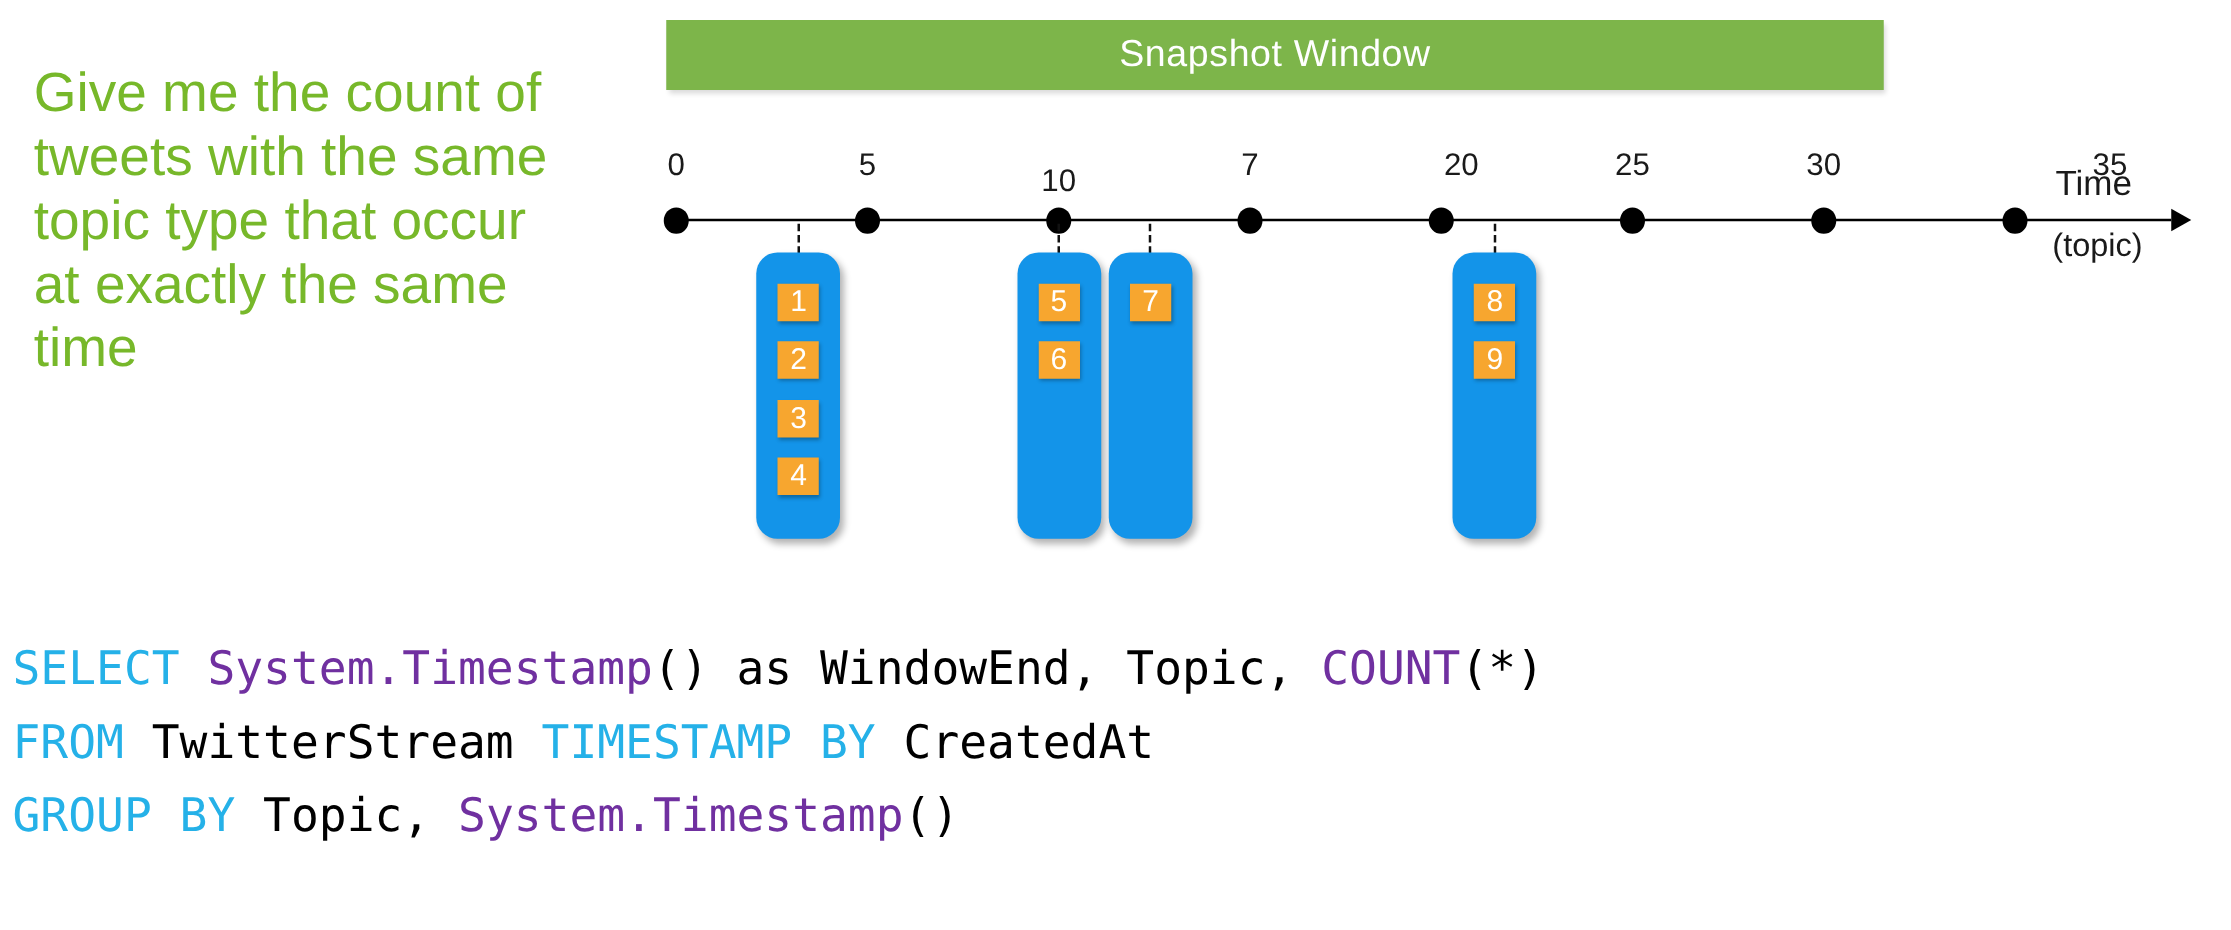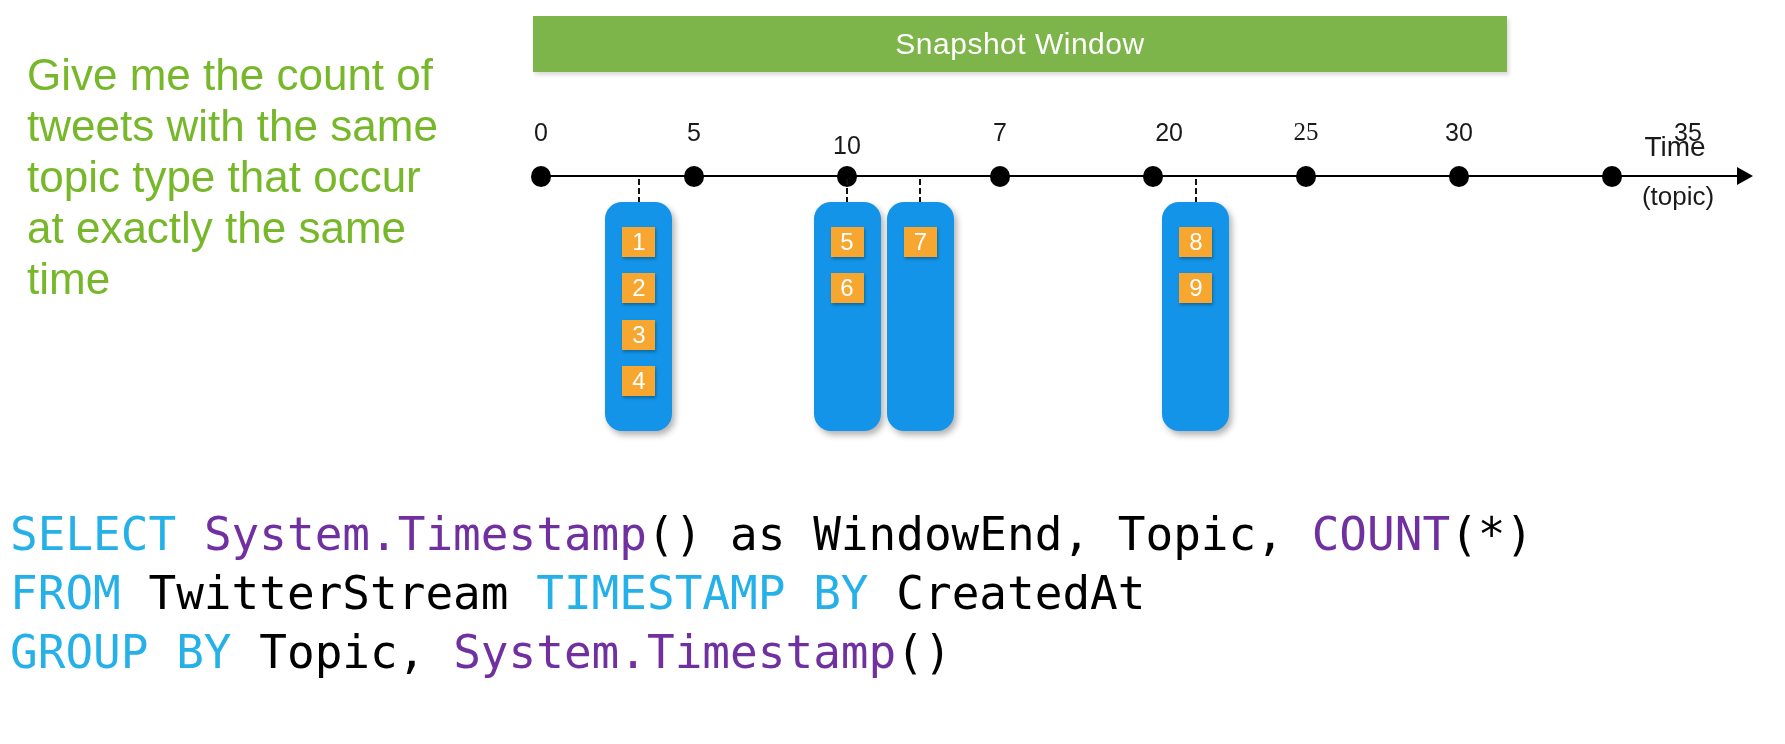--- a/index.html
+++ b/index.html
@@ -40,21 +40,21 @@
   .event-box{
     position:absolute;left:17px;width:33px;height:30px;background:var(--event-orange);
     box-shadow:1px 2px 3px rgba(0,0,0,0.30);
     display:flex;align-items:center;justify-content:center;
     color:#fff;font-size:24px;
   }
   
   #code-block{
     position:absolute;left:10px;top:505px;
     font-family:"DejaVu Sans Mono","Liberation Mono",monospace;
-    font-size:46px;line-height:59px;white-space:pre;color:var(--code-plain);
+    font-size:37px;line-height:59px;white-space:pre;color:var(--code-plain);
   }
   .tok-keyword{color:var(--keyword-cyan);}
   .tok-function{color:var(--function-purple);}
   .tok-plain{color:var(--code-plain);}
 </style>
 </head>
 <body>
 
 <div id="slide" style="--prompt-green: #77B82A; --banner-green: #7DB54A; --event-blue: #1394E9; --event-orange: #F7A62F; --keyword-cyan: #25B1E8; --function-purple: #7030A0; --code-plain: #000000;">
 
@@ -76,21 +76,21 @@
         <div class="tick-label" style="left: 511px;">0</div>
         <div class="tick-dot" style="left: 684px;"></div>
         <div class="tick-label" style="left: 664px;">5</div>
         <div class="tick-dot" style="left: 837px;"></div>
         <div class="tick-label" style="left: 817px; margin-top: 13px;">10</div>
         <div class="tick-dot" style="left: 990px;"></div>
         <div class="tick-label" style="left: 970px;">7</div>
         <div class="tick-dot" style="left: 1143px;"></div>
         <div class="tick-label" style="left: 1123px; text-align: right;">20</div>
         <div class="tick-dot" style="left: 1296px;"></div>
-        <div class="tick-label" style="left: 1276px; font-family: Liberation Serif, serif;">25</div>
+        <div class="tick-label" style="left: 1276px;">25</div>
         <div class="tick-dot" style="left: 1449px;"></div>
         <div class="tick-label" style="left: 1429px;">30</div>
         <div class="tick-dot" style="left: 1602px;"></div>
         <div class="tick-label" style="left: 1658px;">35</div>
       </div>
     <div class="axis-caption" id="time-label">Time</div>
     <div class="axis-caption" id="second-label">(topic)</div>
     <div id="groups">
         <div class="drop-line" style="left: 637.92px;"></div>
         <div class="event-group" style="left: 605.42px;">

